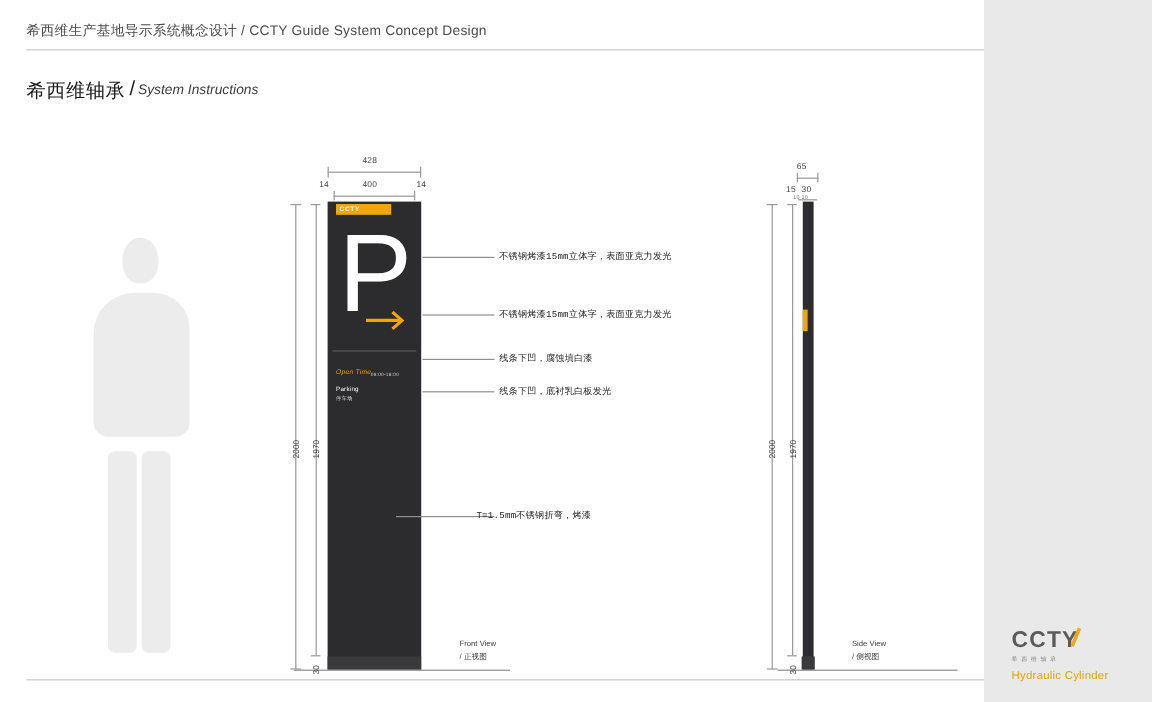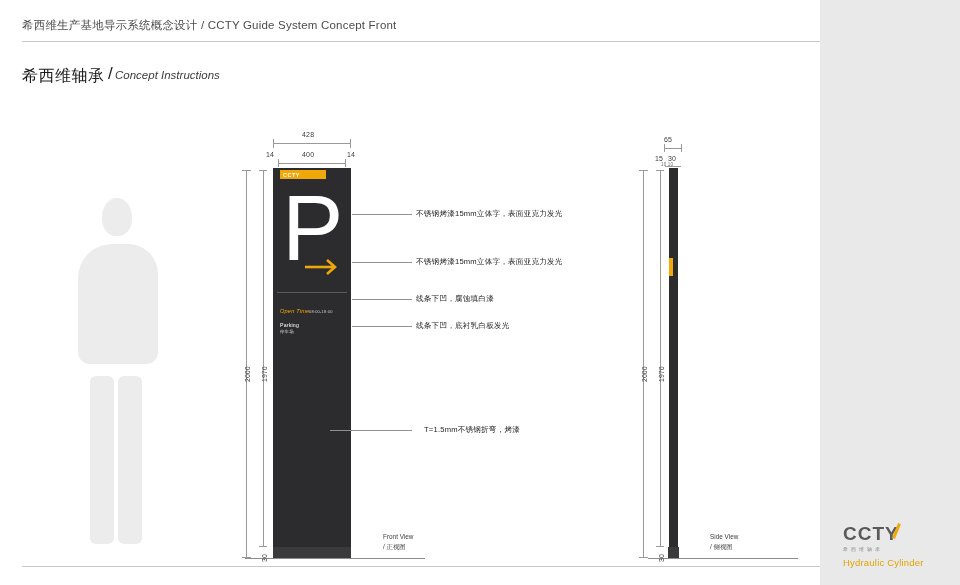--- a/index.html
+++ b/index.html
@@ -317,42 +317,43 @@
     position: absolute;
     height: 1px;
     background: #8f8f8f;
   }
   .anno {
     position: absolute;
     font-size: 7.6px;
     color: #1d1d1d;
     white-space: nowrap;
     letter-spacing: .2px;
+    font-family: Liberation Mono, monospace;
   }
   .viewcap {
     position: absolute;
     font-size: 6.4px;
     color: #3c3c3c;
     white-space: nowrap;
   }
   .viewcap .cn {
     color: #3c3c3c;
   }
 </style>
 </head>
 <body>
 
 <div id="right-band"></div>
 
-<div id="header-title">希西维生产基地导示系统概念设计 / CCTY Guide System Concept Front</div>
+<div id="header-title">希西维生产基地导示系统概念设计 / CCTY Guide System Concept Design</div>
 <div id="header-rule"></div>
 
 <div id="page-section-cn">希西维轴承</div>
 <div id="slash-sep">/</div>
-<div id="page-section-en">Concept Instructions</div>
+<div id="page-section-en">System Instructions</div>
 
 <div id="footer-rule"></div>
 
 <div id="logo-wrap">
   <div id="logo-main">
     <span>CCTY</span>
     <span id="logo-slash"></span>
   </div>
   <div id="logo-sub-cn">希西维轴承</div>
   <div id="logo-tag">Hydraulic Cylinder</div>
@@ -417,21 +418,21 @@
 <div class="leader" style="left:352px; top:262px; width:60px;"></div>
 <div class="anno" style="left:416px; top:257px;">不锈钢烤漆15mm立体字，表面亚克力发光</div>
 
 <div class="leader" style="left:352px; top:299px; width:60px;"></div>
 <div class="anno" style="left:416px; top:294px;">线条下凹，腐蚀填白漆</div>
 
 <div class="leader" style="left:352px; top:326px; width:60px;"></div>
 <div class="anno" style="left:416px; top:321px;">线条下凹，底衬乳白板发光</div>
 
 <div class="leader" style="left:330px; top:430px; width:82px;"></div>
-<div class="anno" style="left:424px; top:425px;">T=1.5mm不锈钢折弯，烤漆</div>
+<div class="anno" style="left:397px; top:425px;">T=1.5mm不锈钢折弯，烤漆</div>
 
 <div class="viewcap" style="left:383px; top:533px;">
   <span>Front View</span>
 </div>
 <div class="viewcap" style="left:383px; top:543px;">
   <span>/</span>
   <span class="cn">正视图</span>
 </div>
 
 <div id="side-pylon"></div>

